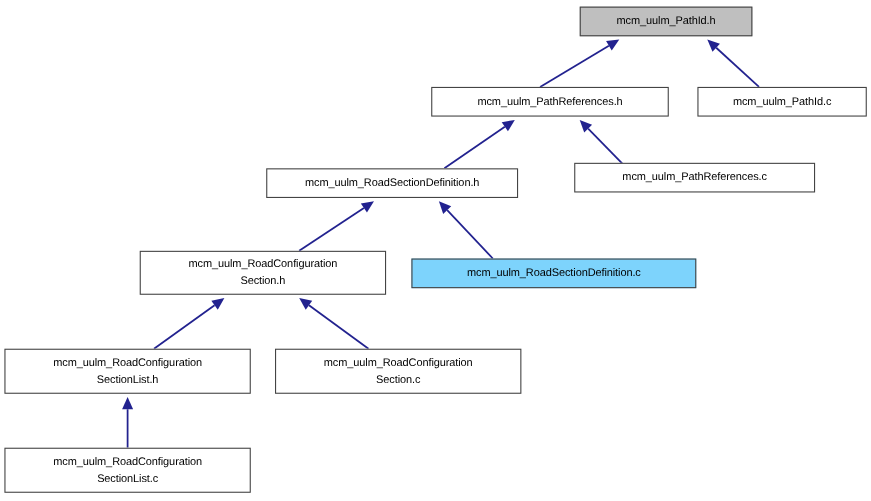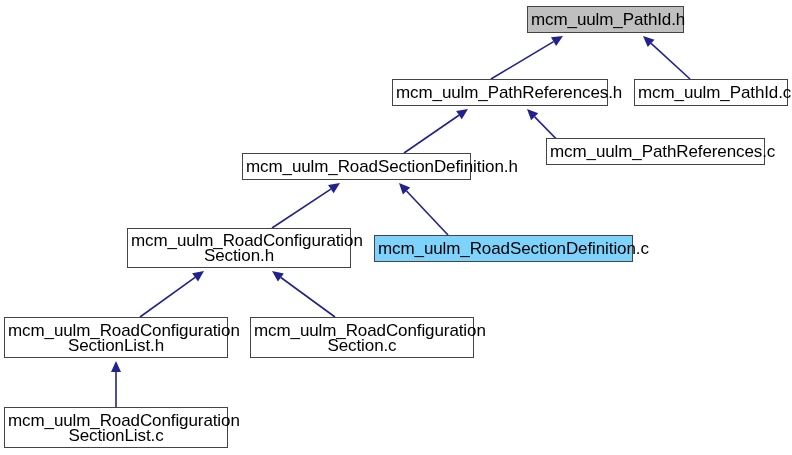--- a/index.html
+++ b/index.html
@@ -25,21 +25,21 @@
     width: 792px;
     height: 455px;
   }
   .node-box {
     position: absolute;
     box-sizing: border-box;
     border: 1px solid #444444;
     background: #ffffff;
     color: #000000;
     font-family: "Liberation Sans", sans-serif;
-    font-size: 17px;
+    font-size: 10px;
     line-height: 15px;
     text-align: center;
     display: flex;
     align-items: center;
     justify-content: center;
     white-space: pre-line;
     letter-spacing: -0.1px;
   }
   .node-box.highlight {
     background: #bfbfbf;
@@ -90,21 +90,21 @@
       </g>
       <g>
         <line x1="116" y1="407" x2="116" y2="372" stroke="#22228f" stroke-width="1.6"></line>
         <polygon points="116,361 121,372 111,372" fill="#22228f"></polygon>
       </g>
     </svg>
 <div class="node-box highlight" style="left: 527px; top: 6px; width: 157px; height: 27px; border-color: rgb(68, 68, 68); background: rgb(191, 191, 191);"><span class="node-label">mcm_uulm_PathId.h</span></div>
     <div class="node-box" style="left: 392px; top: 79px; width: 216px; height: 27px; border-color: rgb(68, 68, 68); background: rgb(255, 255, 255);"><span class="node-label">mcm_uulm_PathReferences.h</span></div>
     <div class="node-box" style="left: 634px; top: 79px; width: 154px; height: 27px; border-color: rgb(68, 68, 68); background: rgb(255, 255, 255); justify-content: flex-end;"><span class="node-label">mcm_uulm_PathId.c</span></div>
     <div class="node-box" style="left: 242px; top: 153px; width: 229px; height: 27px; border-color: rgb(68, 68, 68); background: rgb(255, 255, 255);"><span class="node-label">mcm_uulm_RoadSectionDefinition.h</span></div>
-    <div class="node-box" style="left: 522px; top: 138px; width: 219px; height: 27px; border-color: rgb(68, 68, 68); background: rgb(255, 255, 255); margin-left: 24px;"><span class="node-label">mcm_uulm_PathReferences.c</span></div>
+    <div class="node-box" style="left: 522px; top: 148px; width: 219px; height: 27px; border-color: rgb(68, 68, 68); background: rgb(255, 255, 255);"><span class="node-label">mcm_uulm_PathReferences.c</span></div>
     <div class="node-box" style="left: 127px; top: 228px; width: 224px; height: 40px; border-color: rgb(68, 68, 68); background: rgb(255, 255, 255);"><span class="node-label">mcm_uulm_RoadConfiguration
 Section.h</span></div>
     <div class="node-box" style="left: 374px; top: 235px; width: 259px; height: 27px; border-color: rgb(68, 68, 68); background: #7dd3fc;"><span class="node-label">mcm_uulm_RoadSectionDefinition.c</span></div>
     <div class="node-box" style="left: 4px; top: 317px; width: 224px; height: 41px; border-color: rgb(68, 68, 68); background: rgb(255, 255, 255);"><span class="node-label">mcm_uulm_RoadConfiguration
 SectionList.h</span></div>
     <div class="node-box" style="left: 250px; top: 317px; width: 224px; height: 41px; border-color: rgb(68, 68, 68); background: rgb(255, 255, 255);"><span class="node-label">mcm_uulm_RoadConfiguration
 Section.c</span></div>
     <div class="node-box" style="left: 4px; top: 407px; width: 224px; height: 41px; border-color: rgb(68, 68, 68); background: rgb(255, 255, 255);"><span class="node-label">mcm_uulm_RoadConfiguration
 SectionList.c</span></div>
   </div>

